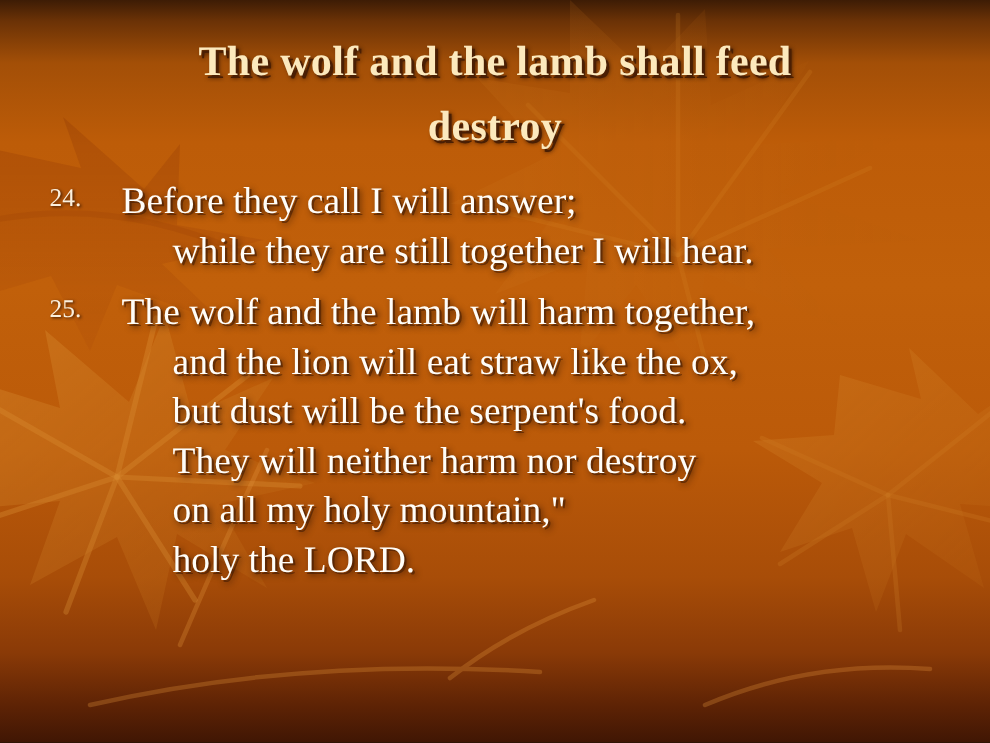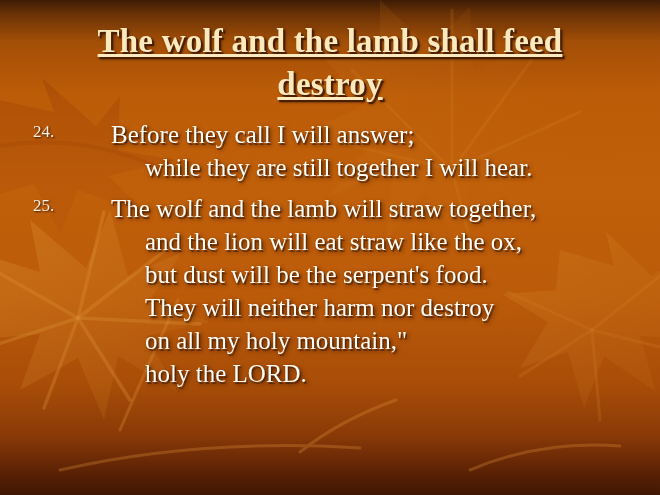--- a/index.html
+++ b/index.html
@@ -39,30 +39,29 @@
   
   .title-block {
     position: absolute;
     top: 20px;
     left: 0;
     width: 660px;
     text-align: center;
     z-index: 5;
   }
   .title-line {
-    font-size: 33px;
+    font-size: 28px;
     font-weight: bold;
     line-height: 43px;
     color: #fce9bd;
     letter-spacing: 0.2px;
     text-shadow:
       2px 2px 0 #4a1f04,
       2px 2px 3px rgba(40, 15, 2, 0.85);
     white-space: nowrap;
-    text-decoration: underline;
   }
 
   
   .body-block {
     position: absolute;
     top: 118px;
     left: 0;
     width: 660px;
     z-index: 5;
   }
@@ -74,21 +73,21 @@
   .verse-num {
     position: absolute;
     left: 33px;
     top: 7px;
     font-size: 17px;
     line-height: 14px;
     color: #fbf0de;
     text-shadow: 1px 1px 2px rgba(45, 18, 2, 0.9);
   }
   .verse-lines {
-    margin-left: 111px;
+    margin-left: 81px;
     margin-right: 10px;
   }
   .vline {
     font-size: 25px;
     line-height: 33px;
     color: #fffdf8;
     white-space: nowrap;
     text-shadow:
       1.5px 1.5px 0 rgba(60, 24, 3, 0.55),
       2px 2px 4px rgba(45, 18, 2, 0.8);
@@ -185,21 +184,21 @@
       <span class="verse-num">24.</span>
       <div class="verse-lines">
         <div class="vline">Before they call I will answer;</div>
         <div class="vline indent">while they are still together I will hear.</div>
       </div>
     </div>
 
     <div class="verse">
       <span class="verse-num">25.</span>
       <div class="verse-lines">
-        <div class="vline">The wolf and the lamb will straw together,</div>
+        <div class="vline">The wolf and the lamb will harm together,</div>
         <div class="vline indent">and the lion will eat straw like the ox,</div>
         <div class="vline indent">but dust will be the serpent's food.</div>
         <div class="vline indent">They will neither harm nor destroy</div>
         <div class="vline indent">on all my holy mountain,"</div>
         <div class="vline indent">holy the LORD.</div>
       </div>
     </div>
 
   </div>
 </div>

